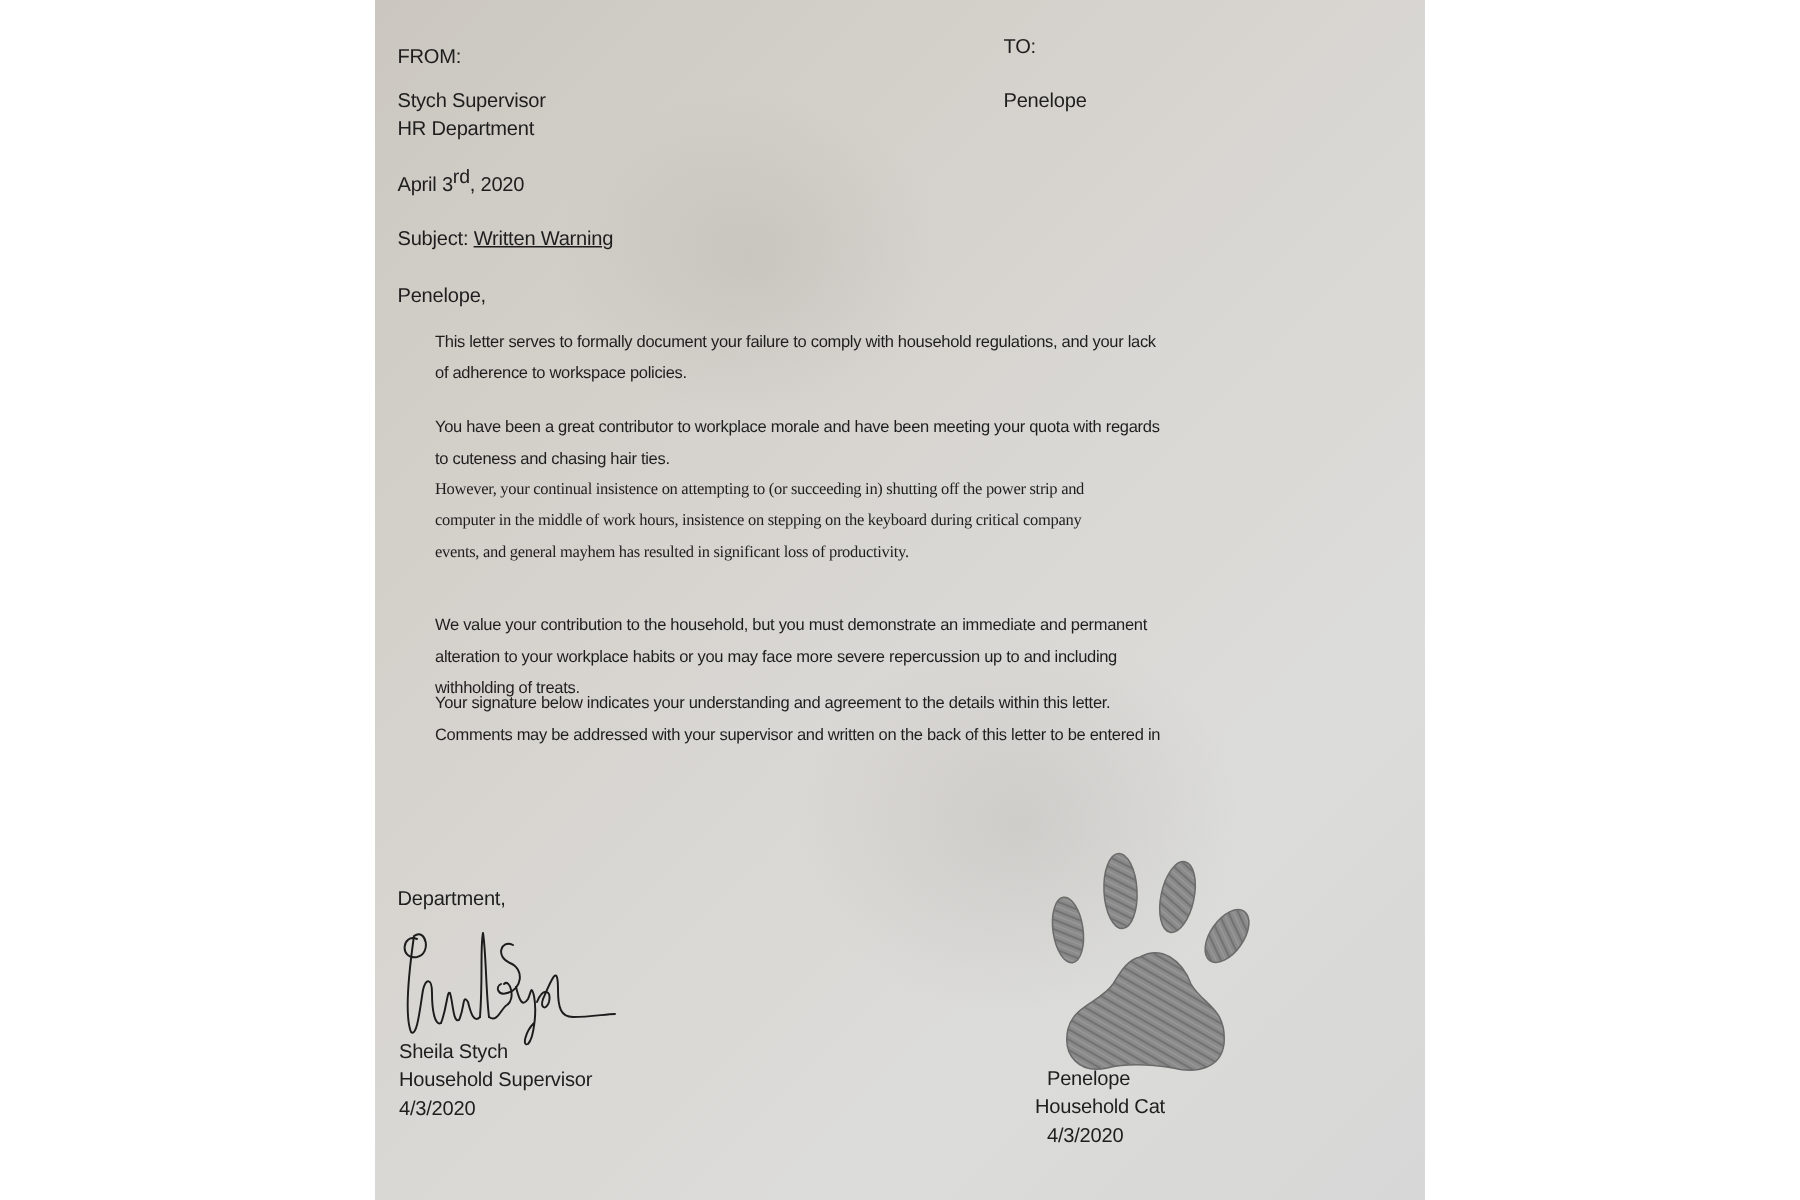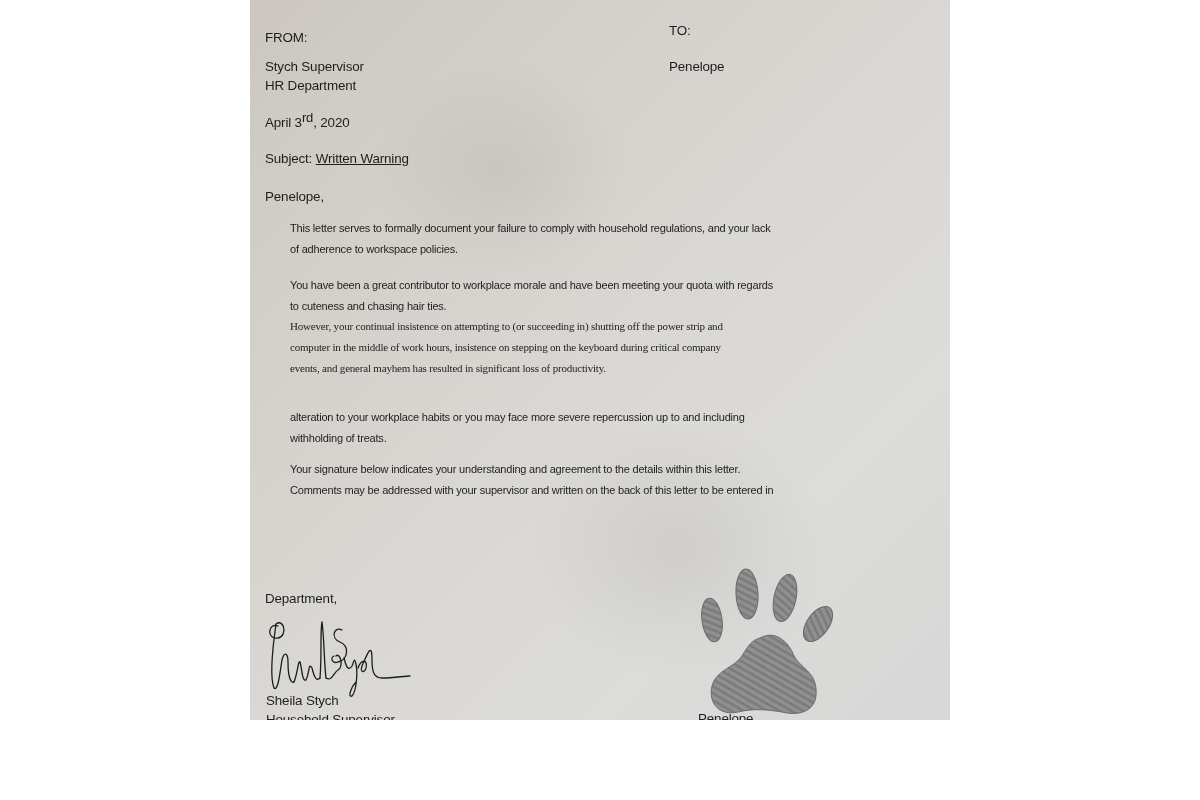--- a/index.html
+++ b/index.html
@@ -1,21 +1,21 @@
 <!DOCTYPE html>
 <html><head>
   <meta charset="utf-8">
   <style>
     html, body { margin: 0; padding: 0; }
     body {
       width: 1200px; height: 800px; background: #ffffff; position: relative; overflow: hidden;
       font-family: "Liberation Sans", sans-serif;
     }
     .paper {
-      position: absolute; left: 250px; top: 0; width: 700px; height: 720px;
+      position: absolute; left: 250px; top: 0; width: 700px; height: 800px;
       background: linear-gradient(135deg, #cbc7c0 0%, #d3d0ca 25%, #d9d7d3 50%, #dcdcda 75%, #d6d7d6 100%);
       overflow: hidden;
     }
     .shade {
       position: absolute; border-radius: 50%; pointer-events: none;
       background: radial-gradient(ellipse at center, rgba(150,145,138,0.18), rgba(150,145,138,0) 70%);
     }
     .txt {
       position: absolute; color: #1e1e1e; font-size: 13.4px; line-height: 20.5px;
       letter-spacing: -0.15px; white-space: nowrap;
@@ -54,20 +54,21 @@
   <div class="para" style="top:275px;">
     <div>You have been a great contributor to workplace morale and have been meeting your quota with regards</div>
     <div>to cuteness and chasing hair ties.</div>
   </div>
   <div class="para" style="top:316px;font-family:Liberation Serif, serif;">
     <div>However, your continual insistence on attempting to (or succeeding in) shutting off the power strip and</div>
     <div>computer in the middle of work hours, insistence on stepping on the keyboard during critical company</div>
     <div>events, and general mayhem has resulted in significant loss of productivity.</div>
   </div>
   <div class="para" style="top:407px;">
+    <div>We value your contribution to the household, but you must demonstrate an immediate and permanent</div>
     <div>alteration to your workplace habits or you may face more severe repercussion up to and including</div>
     <div>withholding of treats.</div>
   </div>
   <div class="para" style="top:459px;">
     <div>Your signature below indicates your understanding and agreement to the details within this letter.</div>
     <div>Comments may be addressed with your supervisor and written on the back of this letter to be entered in</div>
   </div>
 
   <div class="txt" style="left:15px;top:589px;">Department,</div>
 

